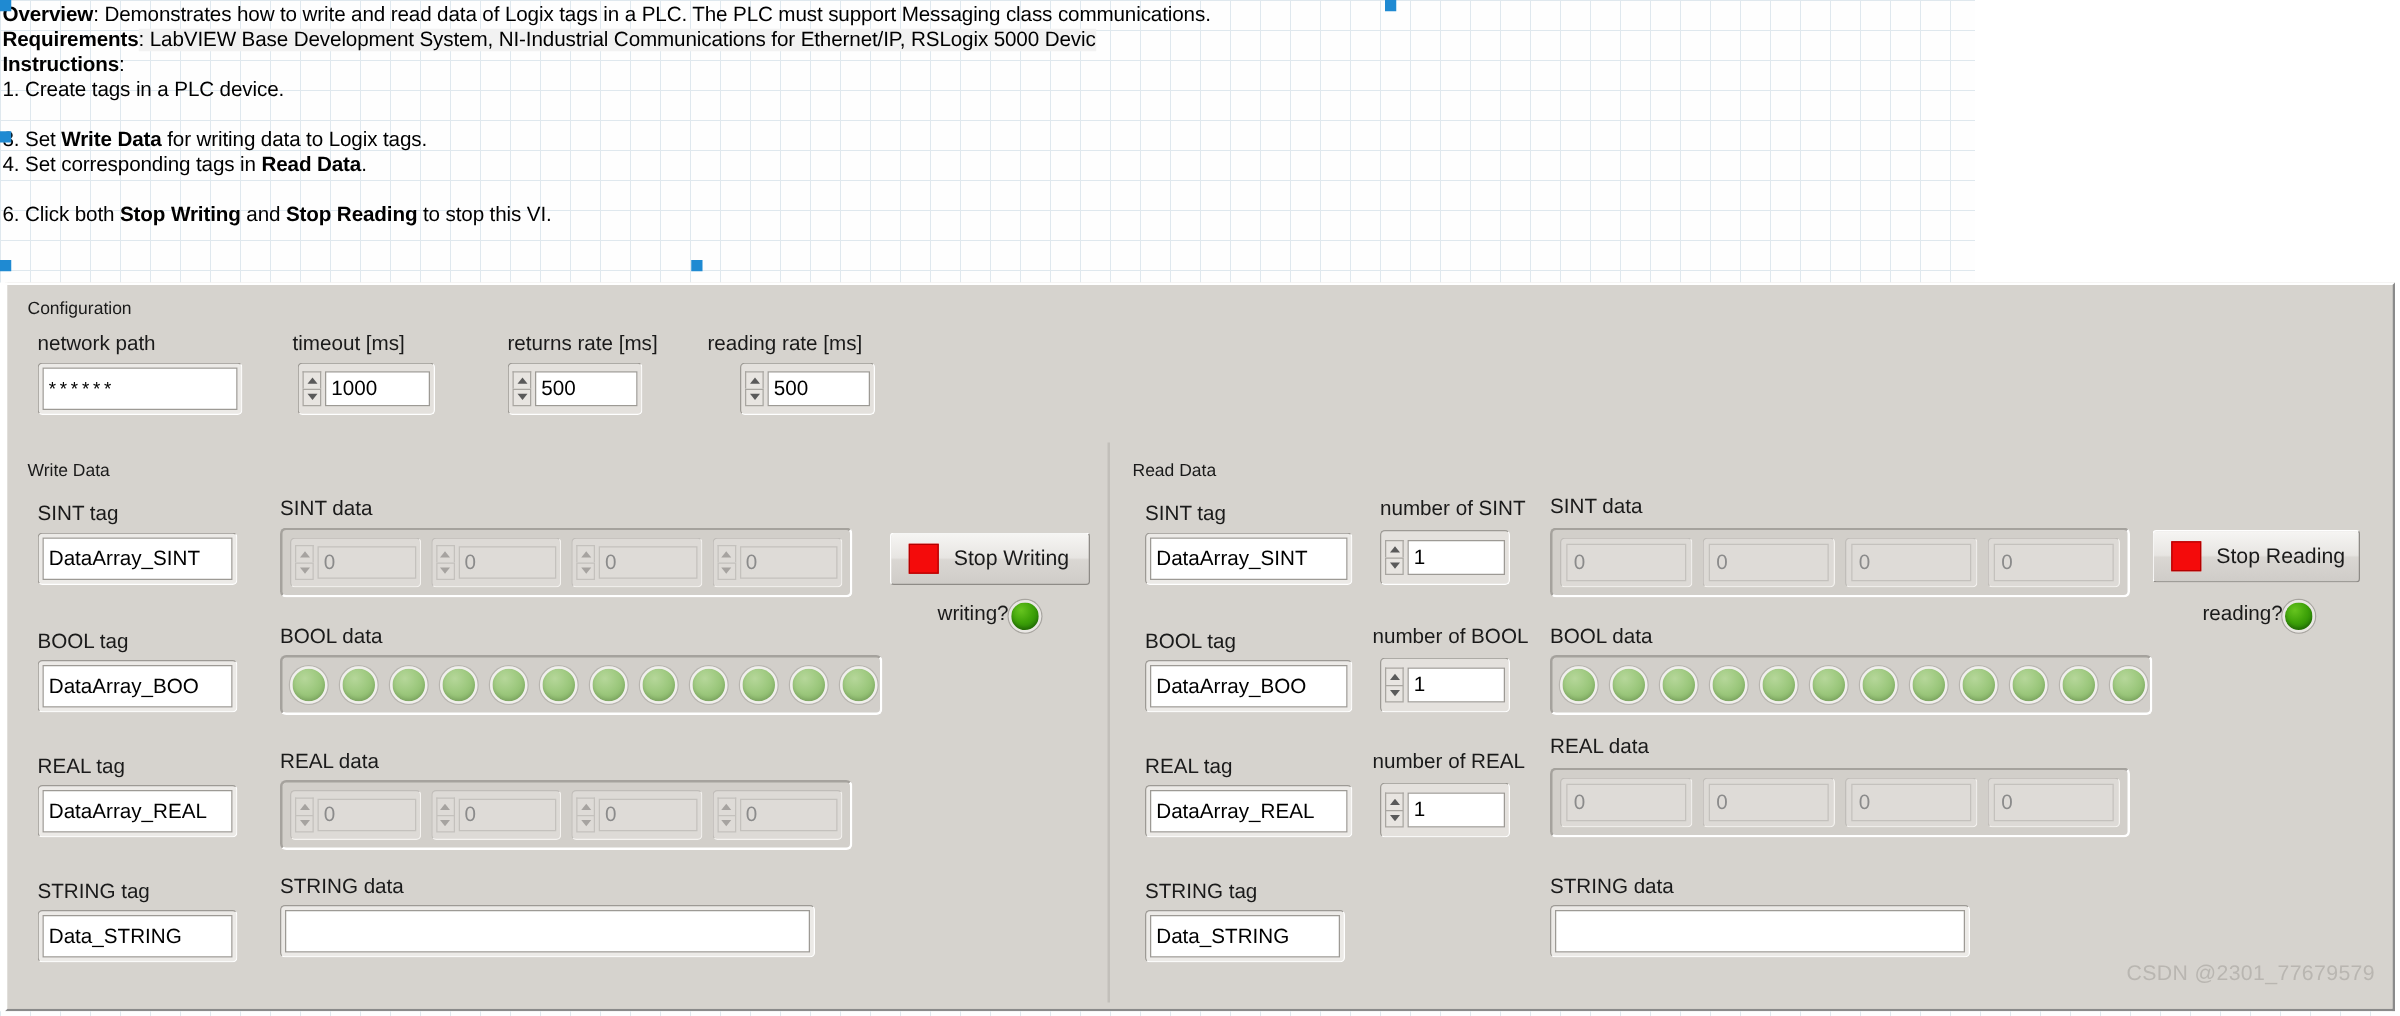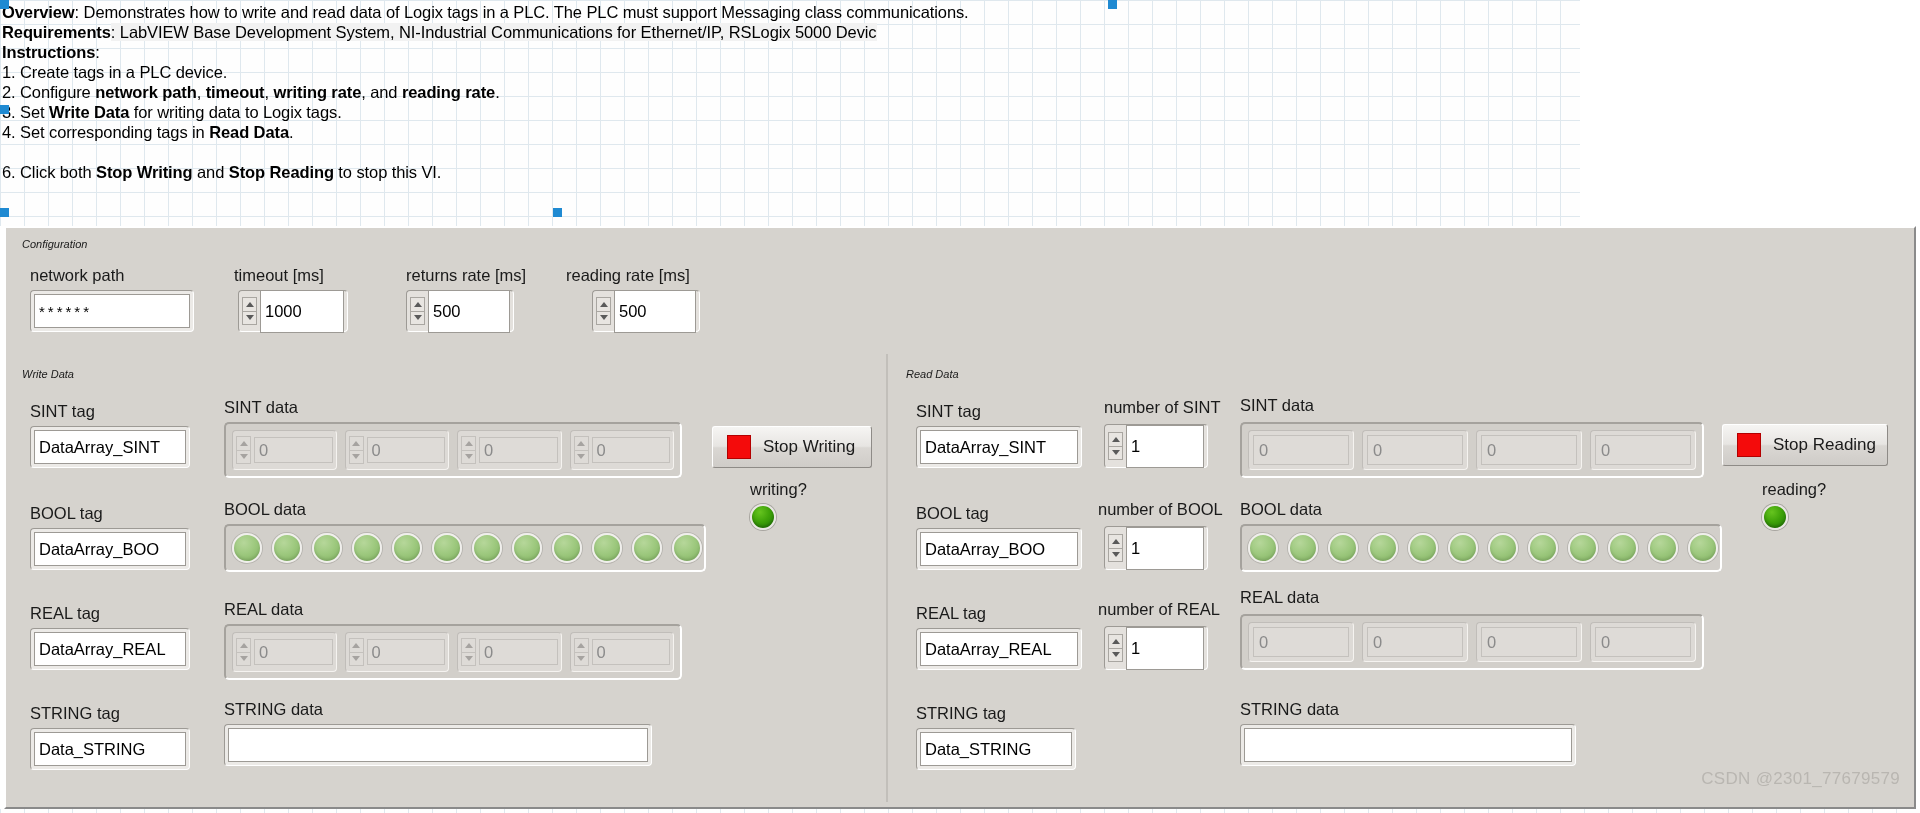--- a/index.html
+++ b/index.html
@@ -53,24 +53,23 @@
     background: #d8d4d0;
   }
   #panel-inner {
     position: absolute;
     inset: 0;
     background: #d6d3ce;
   }
 
   .grp-title {
     position: absolute;
-    font-size: 11px;
+    font-size: 14px;
     color: #1a1a1a;
     white-space: nowrap;
-    font-style: italic;
   }
 
   .fieldlabel {
     position: absolute;
     font-size: 16.5px;
     color: #1a1a1a;
     white-space: nowrap;
   }
 
   
@@ -127,21 +126,21 @@
   .spin-btn:first-child { border-bottom: none; }
   .arrow-up, .arrow-dn {
     width: 0; height: 0;
     border-left: 4px solid transparent;
     border-right: 4px solid transparent;
   }
   .arrow-up { border-bottom: 5px solid #5a5a5a; }
   .arrow-dn { border-top: 5px solid #5a5a5a; }
   .num-inner {
     flex: 1 1 auto;
-    height: 43px;
+    height: 28px;
     background: #ffffff;
     border: 1px solid #9d9a95;
     display: flex; align-items: center;
     padding: 0 4px;
     font-size: 16.5px;
     color: #000;
     overflow: hidden;
   }
 
   
@@ -216,21 +215,21 @@
     box-shadow: 0 0 0 1px #b8b5b0, inset 0 -2px 3px rgba(0,0,0,0.12);
   }
   .led.on {
     width: 26px; height: 26px;
     background: radial-gradient(circle at 36% 28%, #66c41f 0%, #3fa309 45%, #1d7a05 100%);
     border: 2px solid #e9e7e4;
     box-shadow: 0 0 0 1px #a8a5a0, inset 0 -2px 3px rgba(0,0,0,0.25);
   }
   .led-wrap {
     position: absolute;
-    display: flex; flex-direction: column; align-items: flex-start;
+    display: flex; flex-direction: row; align-items: flex-end;
   }
   .led-label {
     font-size: 16.5px; color: #1a1a1a;
     margin-bottom: 5px; white-space: nowrap;
   }
 
   
   .stop-btn {
     position: absolute;
     height: 42px;
@@ -280,21 +279,20 @@
   <div class="doc-line" style="top:2px;">
     <span class="bold">Overview</span><span>: Demonstrates how to write and read data of Logix tags in a PLC. The PLC must support Messaging class communications.</span>
   </div>
   <div class="doc-line" style="top:22px;">
     <span class="bold">Requirements</span><span class="hl">: LabVIEW Base Development System, NI-Industrial Communications for Ethernet/IP, RSLogix 5000 Devic</span>
   </div>
   <div class="doc-line" style="top:42px;">
     <span class="bold">Instructions</span><span>:</span>
   </div>
   <div class="doc-line" style="top:62px;">1. Create tags in a PLC device.</div>
-  <div class="doc-line" style="top:82px;">2. Configure <span class="bold">network path</span>, <span class="bold">timeout</span>, <span class="bold">writing rate</span>, and <span class="bold">reading rate</span>.</div>
   <div class="doc-line" style="top:102px;">3. Set <span class="bold">Write Data</span> for writing data to Logix tags.</div>
   <div class="doc-line" style="top:122px;">4. Set corresponding tags in <span class="bold">Read Data</span>.</div>
   <div class="doc-line" style="top:162px;">6. Click both <span class="bold">Stop Writing</span> and <span class="bold">Stop Reading</span> to stop this VI.</div>
 
   <div class="sel-marker" style="left:0px; top:0px;"></div>
   <div class="sel-marker" style="left:1108px; top:0px;"></div>
   <div class="sel-marker" style="left:0px; top:105px;"></div>
   <div class="sel-marker" style="left:0px; top:208px;"></div>
   <div class="sel-marker" style="left:553px; top:208px;"></div>
 </div>

